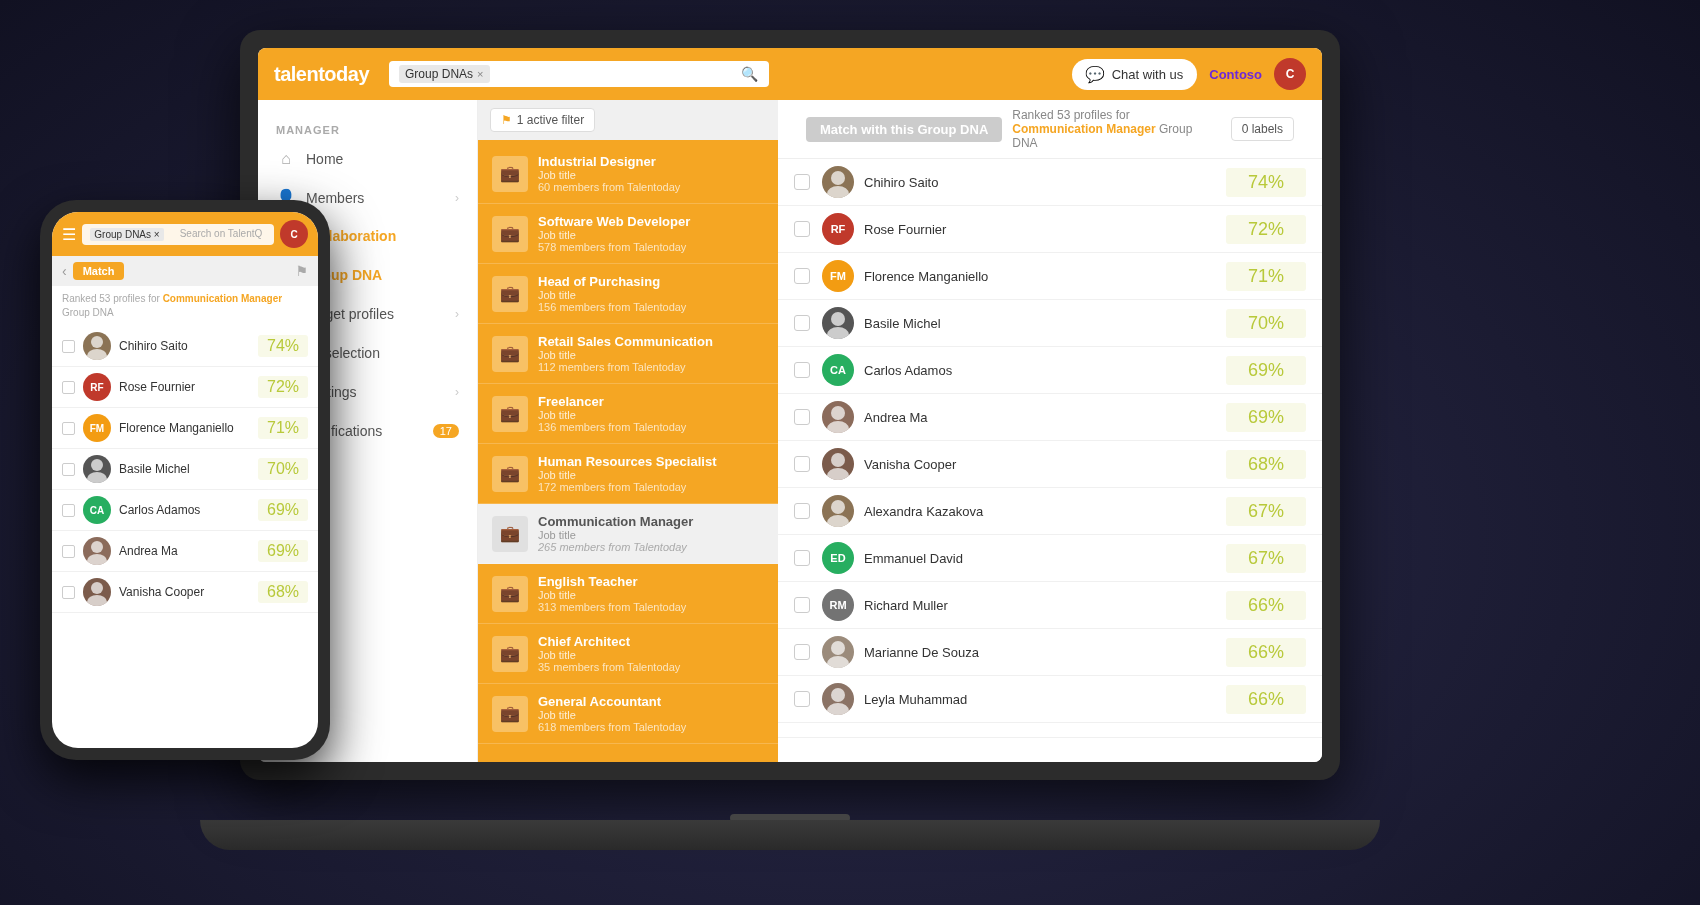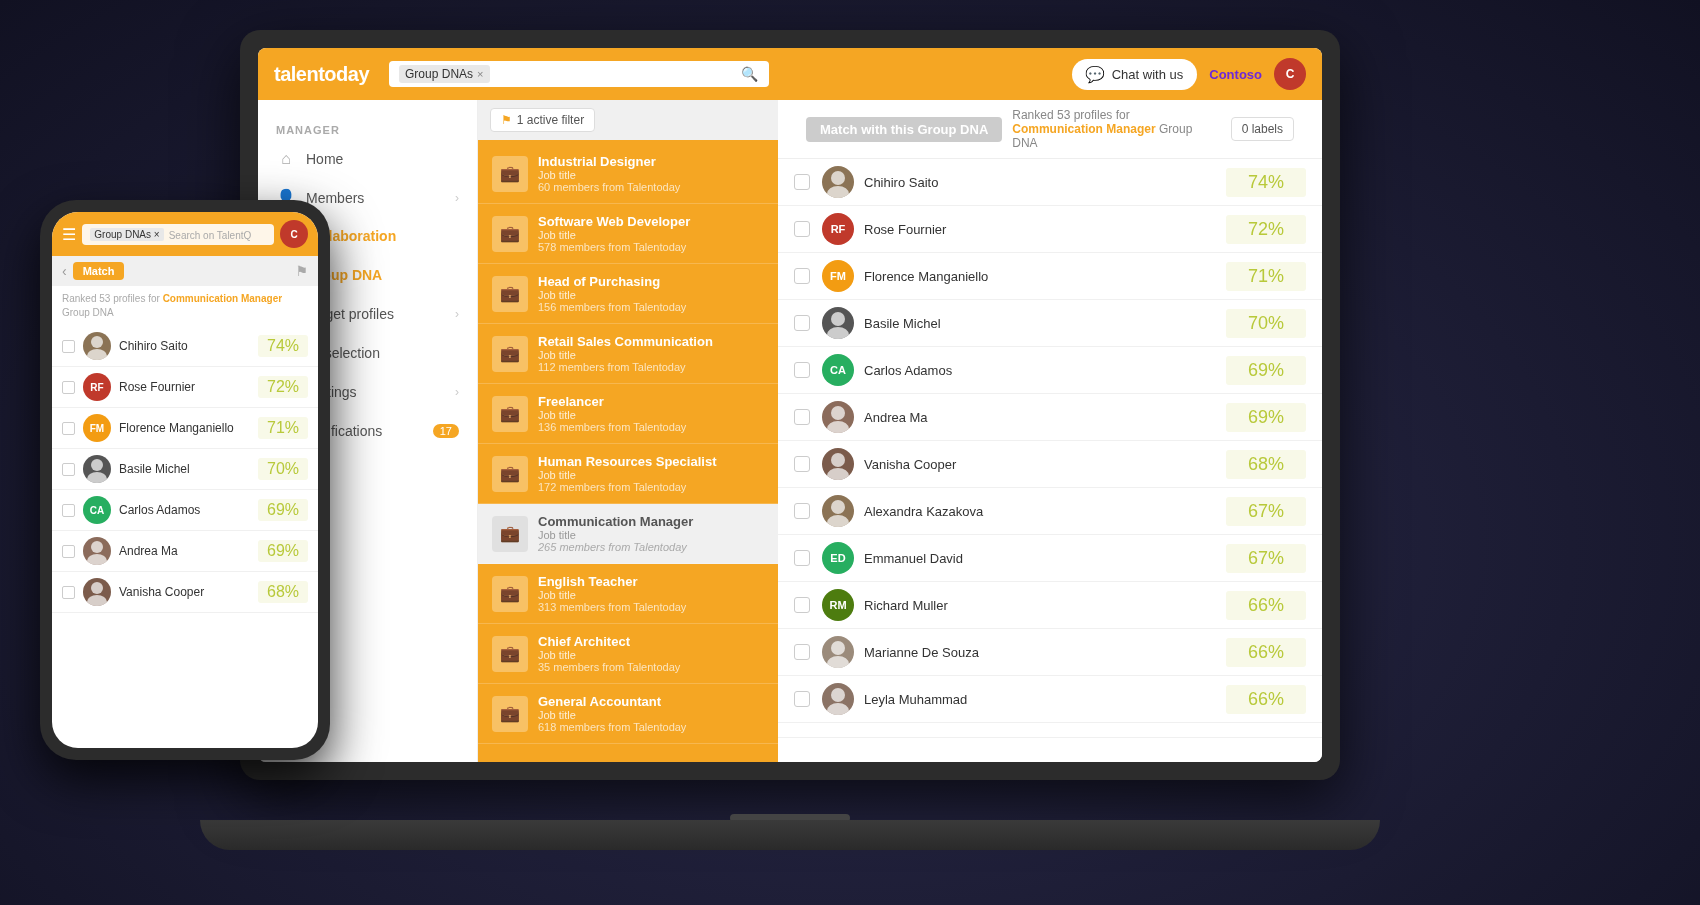--- a/index.html
+++ b/index.html
@@ -375,22 +375,22 @@
     }
     .phone-menu-icon { color: #fff; font-size: 16px; cursor: pointer; }
     .phone-search {
       flex: 1;
       background: rgba(255,255,255,0.9);
       border-radius: 4px;
       padding: 4px 8px;
       font-size: 11px;
       color: #999;
       display: flex;
-      align-items: flex-end;
-      gap: 1px;
+      align-items: flex-start;
+      gap: 12px;
     }
     .phone-search-tag {
       background: #e8e8e8;
       border-radius: 2px;
       padding: 1px 4px;
       font-size: 10px;
       color: #333;
     }
     .phone-avatar {
       width: 28px; height: 28px;
@@ -733,21 +733,21 @@
                 <div class="candidate-row">
       <div class="candidate-checkbox"></div>
       <div class="candidate-avatar" style="background:#27ae60">ED</div>
       <div class="candidate-name">Emmanuel David</div>
       <div class="score-bg">
         <span class="candidate-score">67%</span>
       </div>
     </div>
                 <div class="candidate-row">
       <div class="candidate-checkbox"></div>
-      <div class="candidate-avatar" style="background:#4d7c0f">RM</div>
+      <div class="candidate-avatar" style="background:#737373">RM</div>
       <div class="candidate-name">Richard Muller</div>
       <div class="score-bg">
         <span class="candidate-score">66%</span>
       </div>
     </div>
                 <div class="candidate-row">
       <div class="candidate-checkbox"></div>
       <div class="candidate-avatar" style="background:#9B8B7B">
                     <svg width="32" height="32" viewBox="0 0 32 32">
                       <circle cx="16" cy="12" r="7" fill="rgba(255,255,255,0.7)"></circle>

